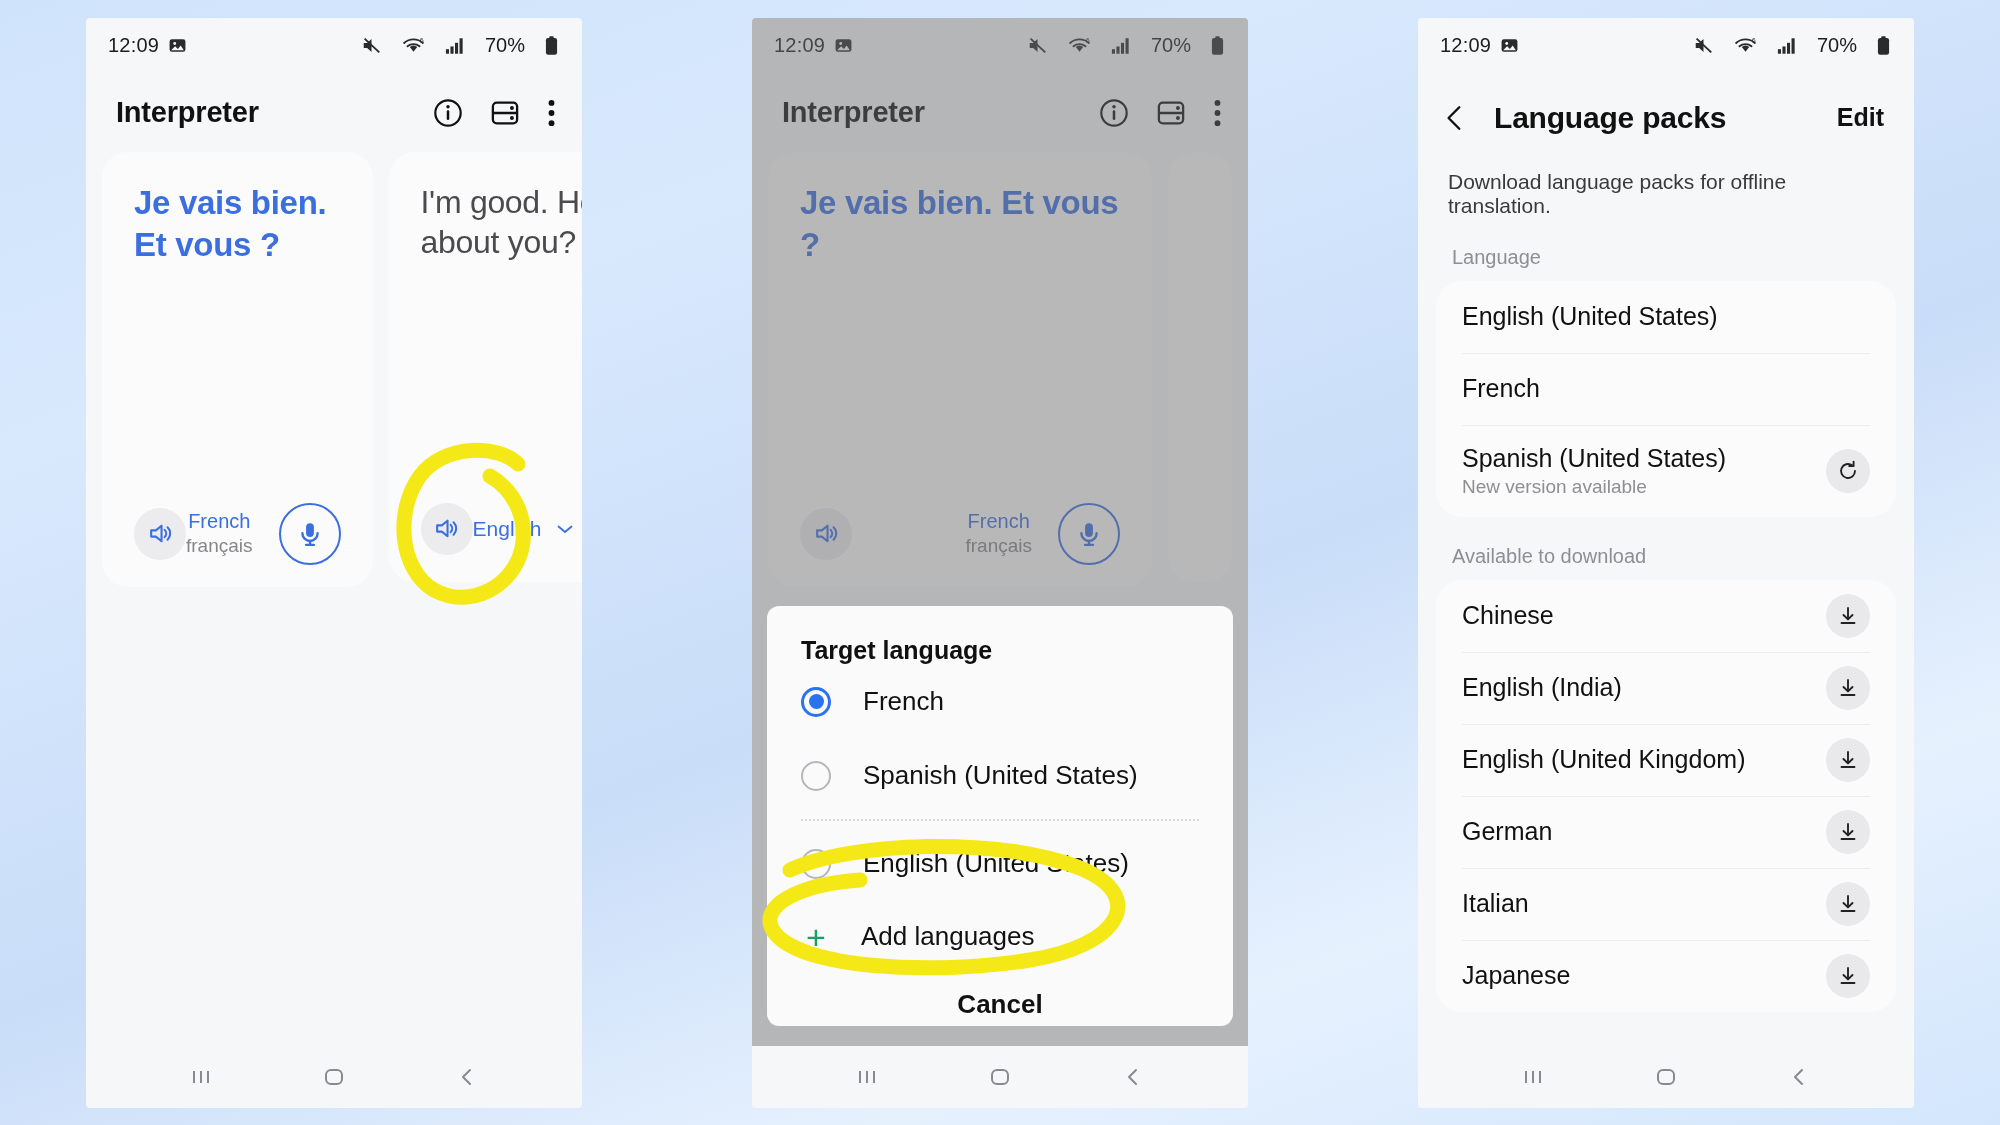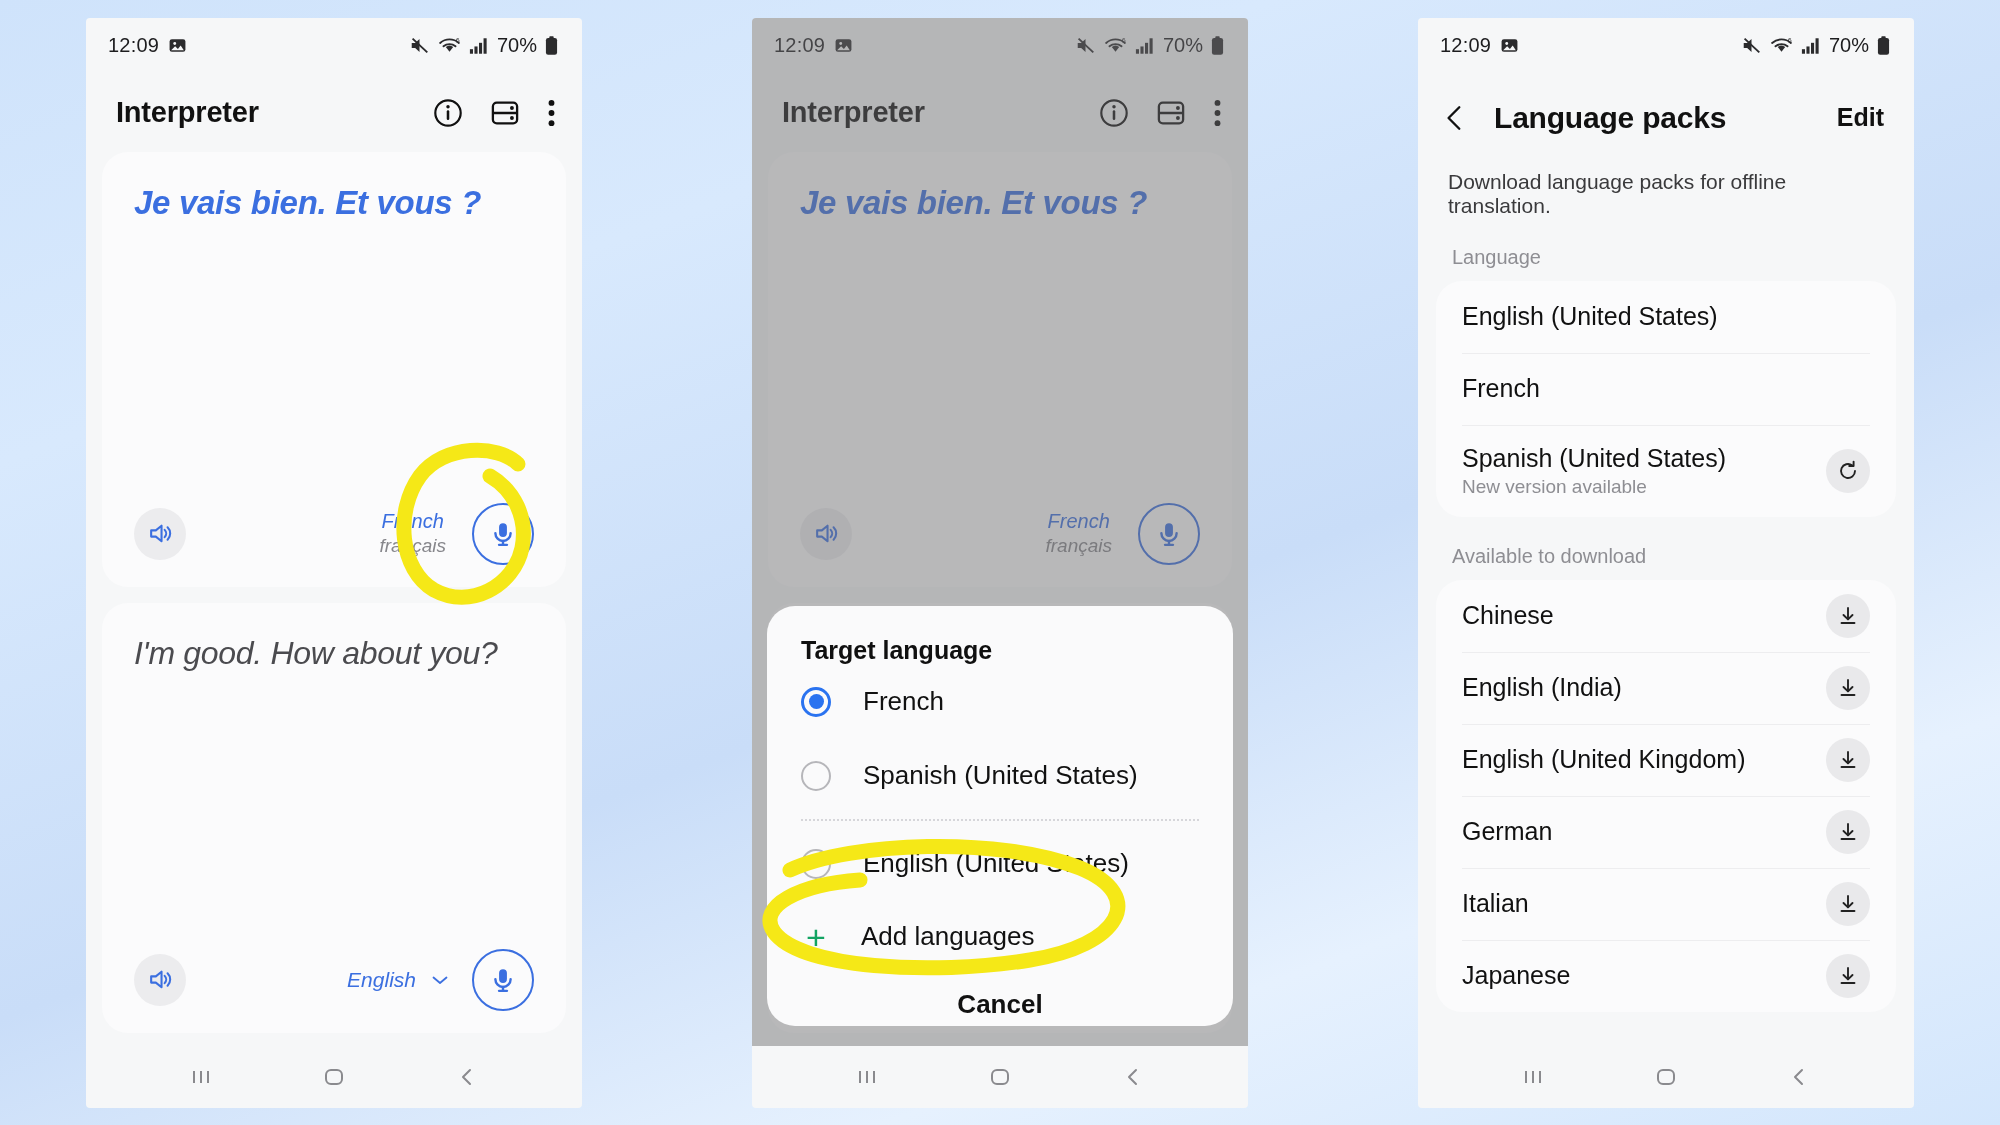--- a/index.html
+++ b/index.html
@@ -42,40 +42,40 @@
     display: flex;
     align-items: center;
     justify-content: space-between;
     padding: 0 24px 0 22px;
     flex: 0 0 auto;
     font-size: 20px;
     color: #1d1d1f;
     letter-spacing: .2px;
   }
   .status-left { display: flex; align-items: center; gap: 9px; }
-  .status-right { display: flex; align-items: center; gap: 8px; }
+  .status-right { display: flex; align-items: center; gap: 20px; }
   .sb-time { font-size: 20px; font-weight: 400; }
   .sb-pct { font-size: 20px; font-weight: 400; letter-spacing: 0; }
 
   .ico { display: inline-block; line-height: 0; }
 
   
   .apphdr {
     height: 78px;
     display: flex;
     align-items: center;
     padding: 0 26px 0 30px;
     flex: 0 0 auto;
     gap: 18px;
   }
   .apptitle { font-size: 29px; font-weight: 700; color: #111; letter-spacing: -.2px; }
   .hdr-actions { margin-left: auto; display: flex; align-items: center; gap: 27px; }
 
   
-  .screen-body { flex: 1 1 auto; display: flex; flex-direction: column; padding: 0 16px 0 16px; gap: 16px; min-height: 0; font-style: italic; }
+  .screen-body { flex: 1 1 auto; display: flex; flex-direction: row; padding: 0 16px 0 16px; gap: 16px; min-height: 0; }
 
   .card {
     background: #fbfbfc;
     border-radius: 26px;
     position: relative;
     padding: 30px 32px 22px 32px;
     display: flex;
     flex-direction: column;
   }
   .card.top { height: 435px; }
@@ -130,21 +130,21 @@
     z-index: 5;
     pointer-events: none;
   }
 
   
   .dialog {
     position: absolute;
     left: 15px; right: 15px;
     bottom: 82px;
     background: #fafafb;
-    border-radius: 28px;
+    border-radius: 12px;
     z-index: 8;
     padding: 30px 0 0 0;
     overflow: hidden;
     height: 420px;
   }
   .dlg-title { font-size: 25px; font-weight: 700; color: #101010; padding: 0 34px 0 34px; }
   .dlg-opt {
     display: flex; align-items: center; gap: 32px;
     padding: 0 34px;
     height: 74px;

